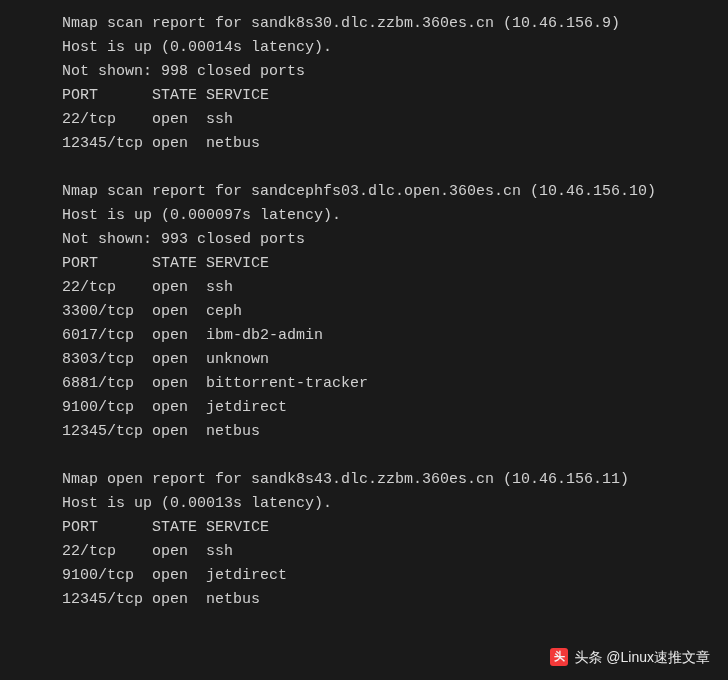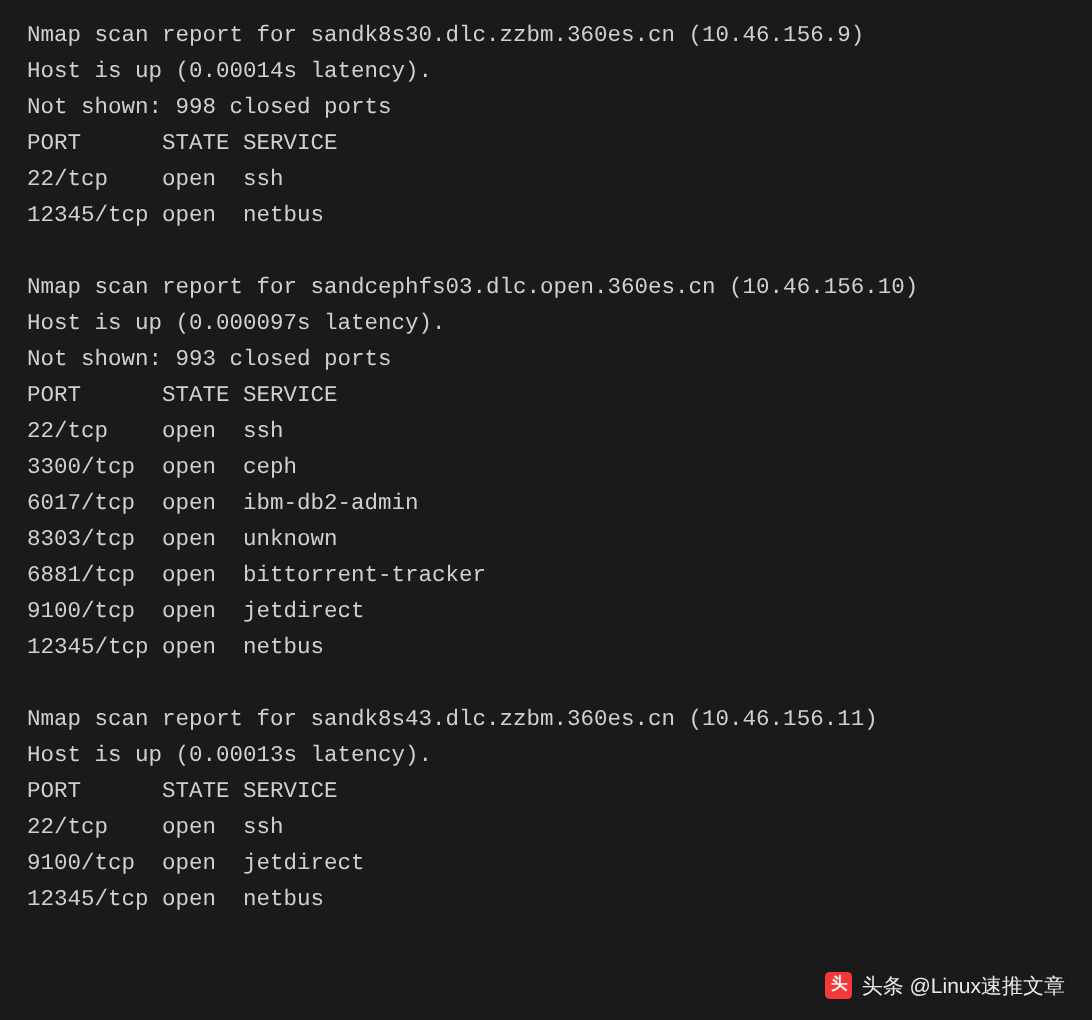--- a/index.html
+++ b/index.html
@@ -14,20 +14,21 @@
       font-size: 15px;
       line-height: 1.6;
       padding: 12px 18px;
       width: 728px;
       height: 680px;
       overflow: hidden;
       position: relative;
     }
     .terminal-line {
       white-space: pre;
+      margin-left: 44px;
     }
     .block {
       margin-bottom: 24px;
     }
     .watermark {
       position: absolute;
       bottom: 12px;
       right: 18px;
       display: flex;
       align-items: center;
@@ -69,21 +70,21 @@
       <div class="terminal-line">PORT      STATE SERVICE</div>
       <div class="terminal-line">22/tcp    open  ssh</div>
       <div class="terminal-line">3300/tcp  open  ceph</div>
       <div class="terminal-line">6017/tcp  open  ibm-db2-admin</div>
       <div class="terminal-line">8303/tcp  open  unknown</div>
       <div class="terminal-line">6881/tcp  open  bittorrent-tracker</div>
       <div class="terminal-line">9100/tcp  open  jetdirect</div>
       <div class="terminal-line">12345/tcp open  netbus</div>
     </div>
     <div class="block">
-      <div class="terminal-line">Nmap scan report for sandk8s43.dlc.zzbm.360es.cn (10.46.156.11)</div>
+      <div class="terminal-line">Nmap open report for sandk8s43.dlc.zzbm.360es.cn (10.46.156.11)</div>
       <div class="terminal-line">Host is up (0.00013s latency).</div>
       <div class="terminal-line">PORT      STATE SERVICE</div>
       <div class="terminal-line">22/tcp    open  ssh</div>
       <div class="terminal-line">9100/tcp  open  jetdirect</div>
       <div class="terminal-line">12345/tcp open  netbus</div>
     </div>
   </div>
 
 <div class="watermark">
   <span class="watermark-icon">头</span>

